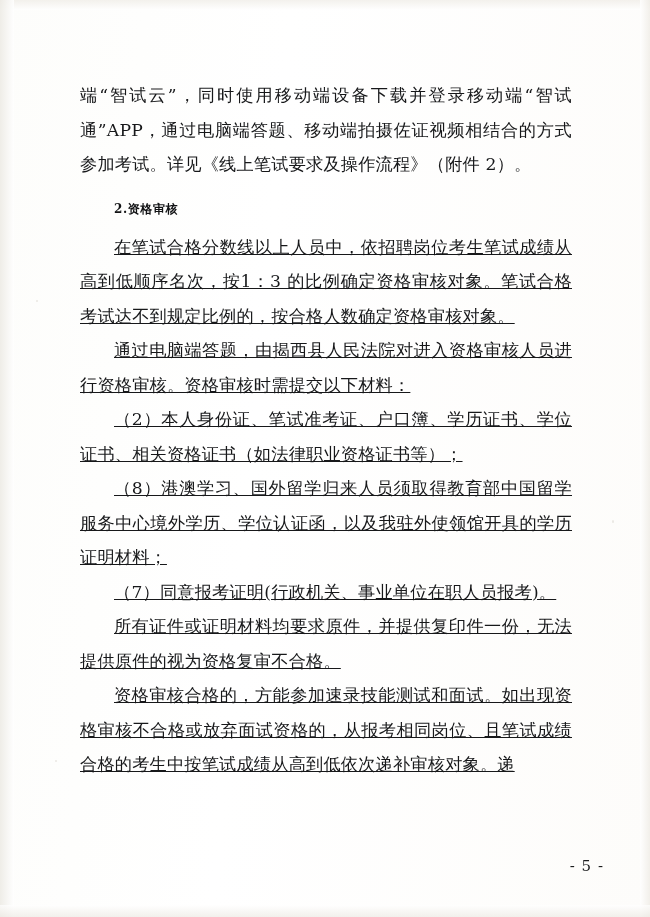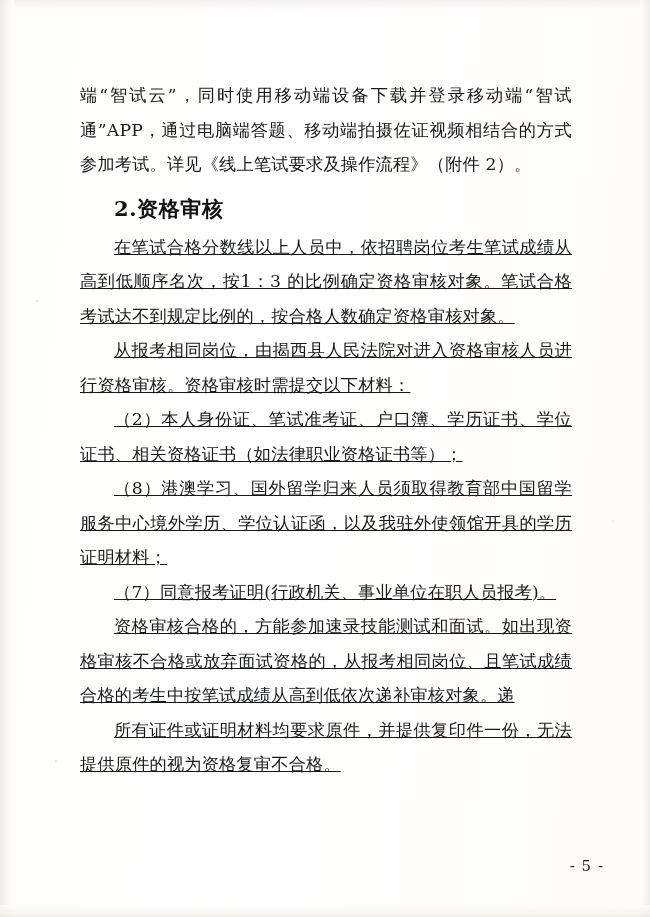--- a/index.html
+++ b/index.html
@@ -72,21 +72,21 @@
     text-indent: 0;
     font-family: "DejaVu Serif", "Liberation Serif", serif;
   }
   p.indent {
     text-indent: 34px;
     text-decoration: underline;
   }
   p.heading {
     margin: 8px 0 2px 0;
     text-indent: 34px;
-    font-size: 21px;
+    font-size: 12px;
     line-height: 38px;
     font-weight: bold;
     color: #111214;
     letter-spacing: 0.6px;
   }
 
   .page-number {
     position: absolute;
     right: 46px;
     bottom: 42px;
@@ -118,29 +118,29 @@
   <div class="speck" style="left:55px;top:760px;width:2px;height:2px;"></div>
 
   <div class="body-area">
 
     <p class="para">端“智试云”，同时使用移动端设备下载并登录移动端“智试通”APP，通过电脑端答题、移动端拍摄佐证视频相结合的方式参加考试。详见《线上笔试要求及操作流程》（附件 2）。</p>
 
     <p class="para heading">2.资格审核</p>
 
     <p class="para indent">在笔试合格分数线以上人员中，依招聘岗位考生笔试成绩从高到低顺序名次，按1：3 的比例确定资格审核对象。笔试合格考试达不到规定比例的，按合格人数确定资格审核对象。</p>
 
-    <p class="para indent">从报考相同岗位，由揭西县人民法院对进入资格审核人员进行资格审核。资格审核时需提交以下材料：</p>
+    <p class="para indent">通过电脑端答题，由揭西县人民法院对进入资格审核人员进行资格审核。资格审核时需提交以下材料：</p>
 
 
     <p class="para indent">（2）本人身份证、笔试准考证、户口簿、学历证书、学位证书、相关资格证书（如法律职业资格证书等）；</p>
 
     <p class="para indent">（8）港澳学习、国外留学归来人员须取得教育部中国留学服务中心境外学历、学位认证函，以及我驻外使领馆开具的学历证明材料；</p>
 
     <p class="para indent">（7）同意报考证明(行政机关、事业单位在职人员报考)。</p>
 
+    <p class="para indent">所有证件或证明材料均要求原件，并提供复印件一份，无法提供原件的视为资格复审不合格。</p>
+
     <p class="para indent">资格审核合格的，方能参加速录技能测试和面试。如出现资格审核不合格或放弃面试资格的，从报考相同岗位、且笔试成绩合格的考生中按笔试成绩从高到低依次递补审核对象。递</p>
-
-    <p class="para indent">所有证件或证明材料均要求原件，并提供复印件一份，无法提供原件的视为资格复审不合格。</p>
 
   </div>
 
   <div class="page-number">- 5 -</div>
 </div>
 
 </body></html>

